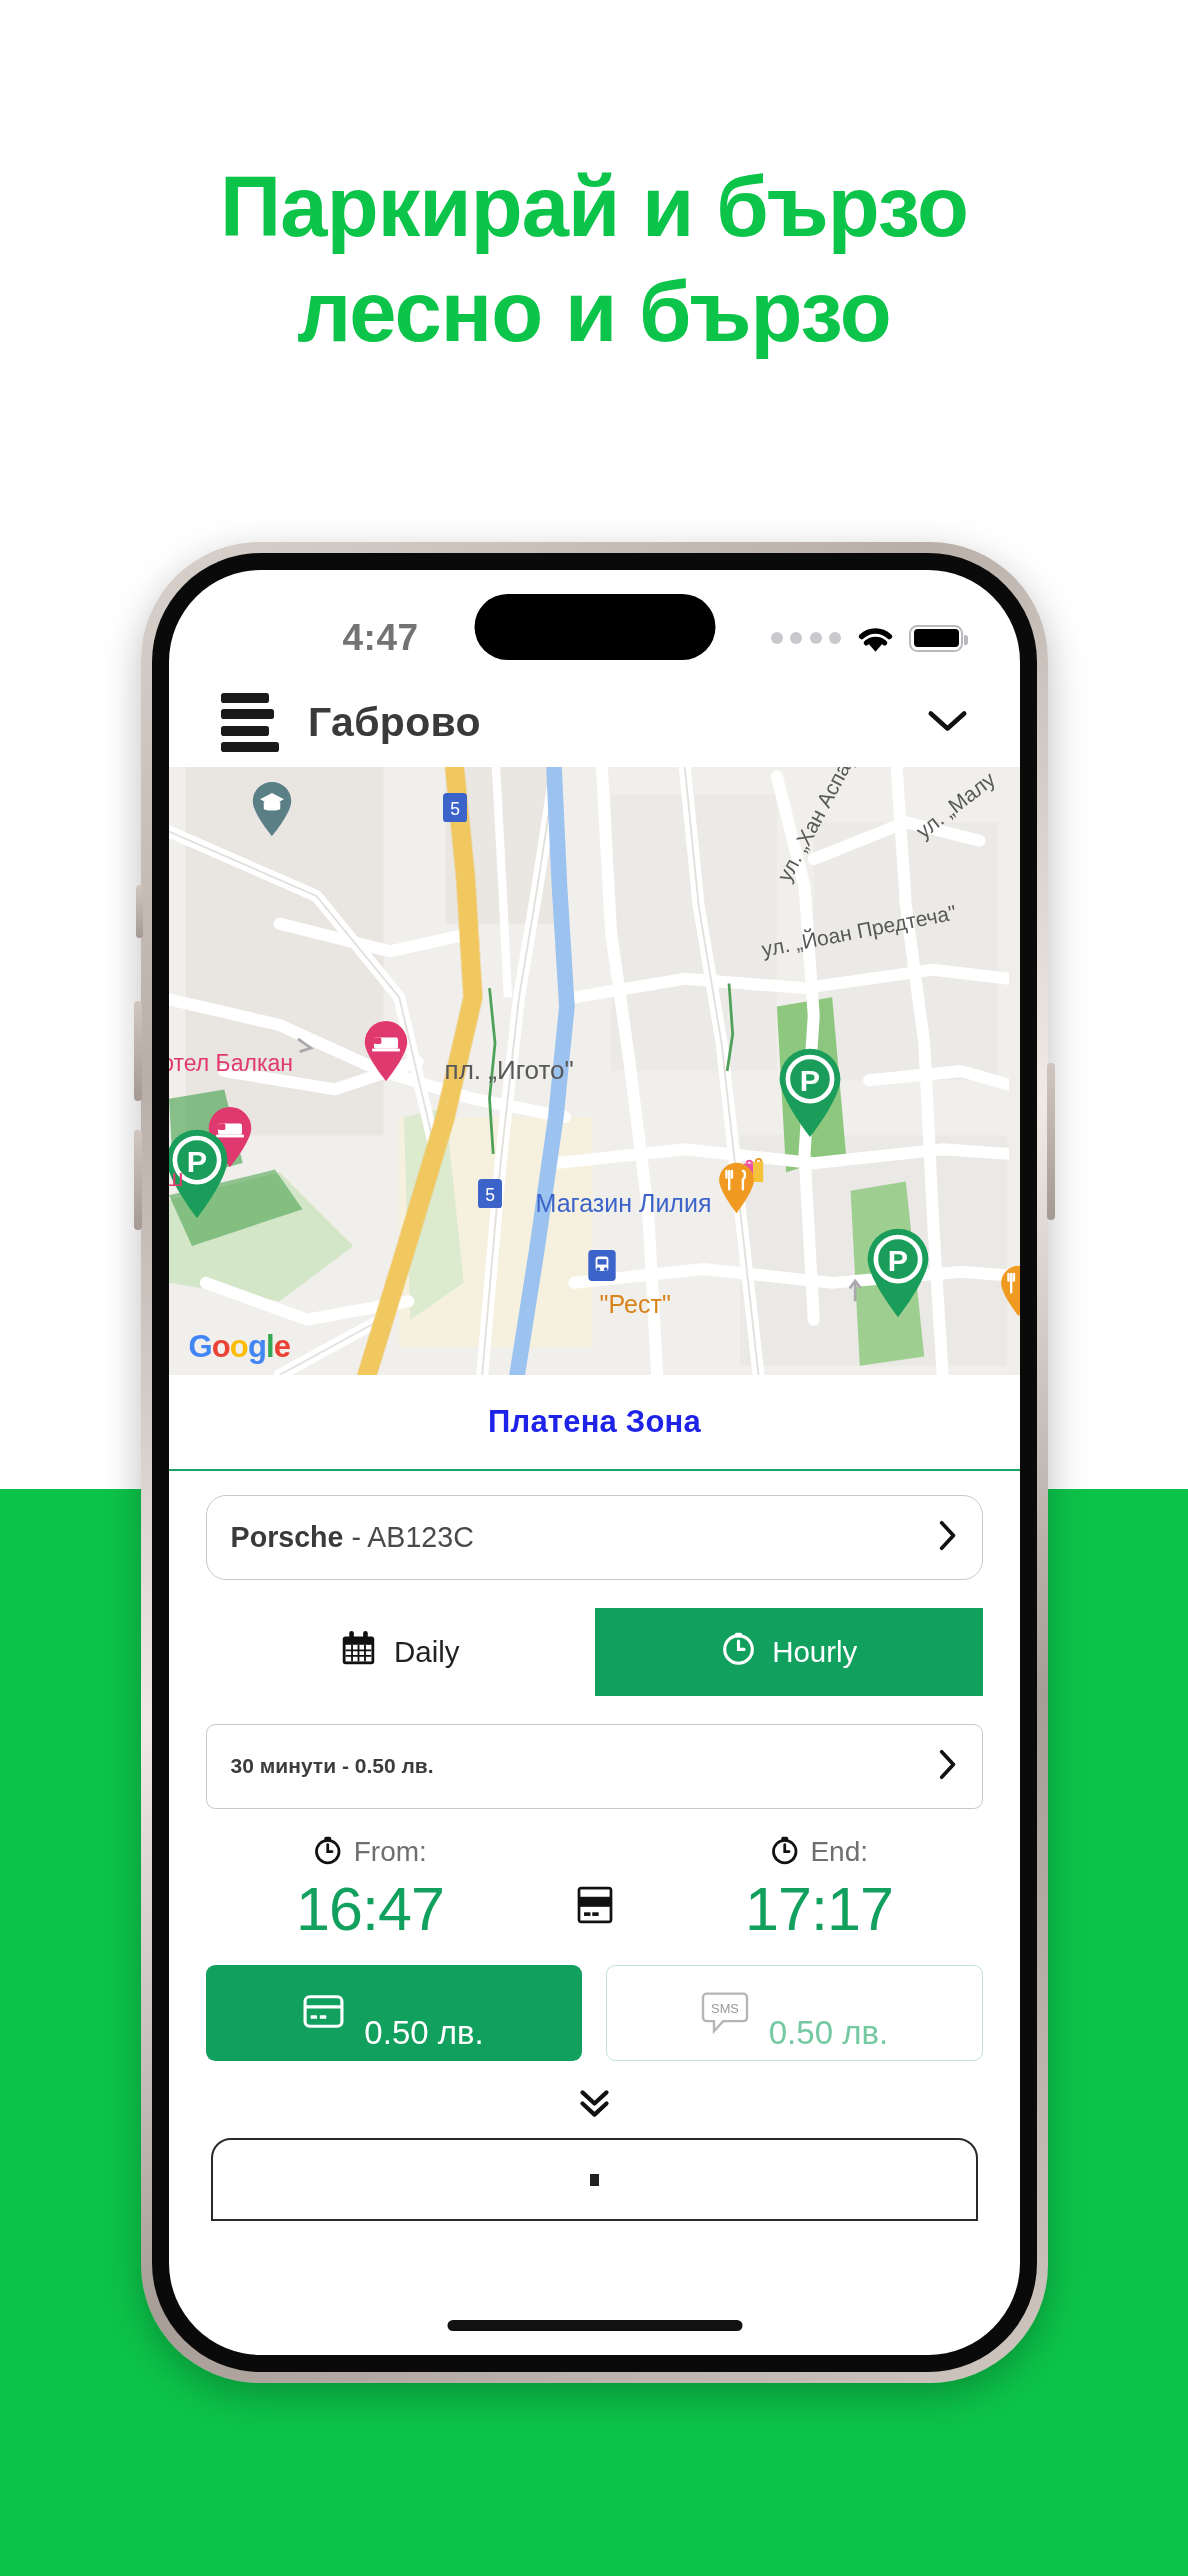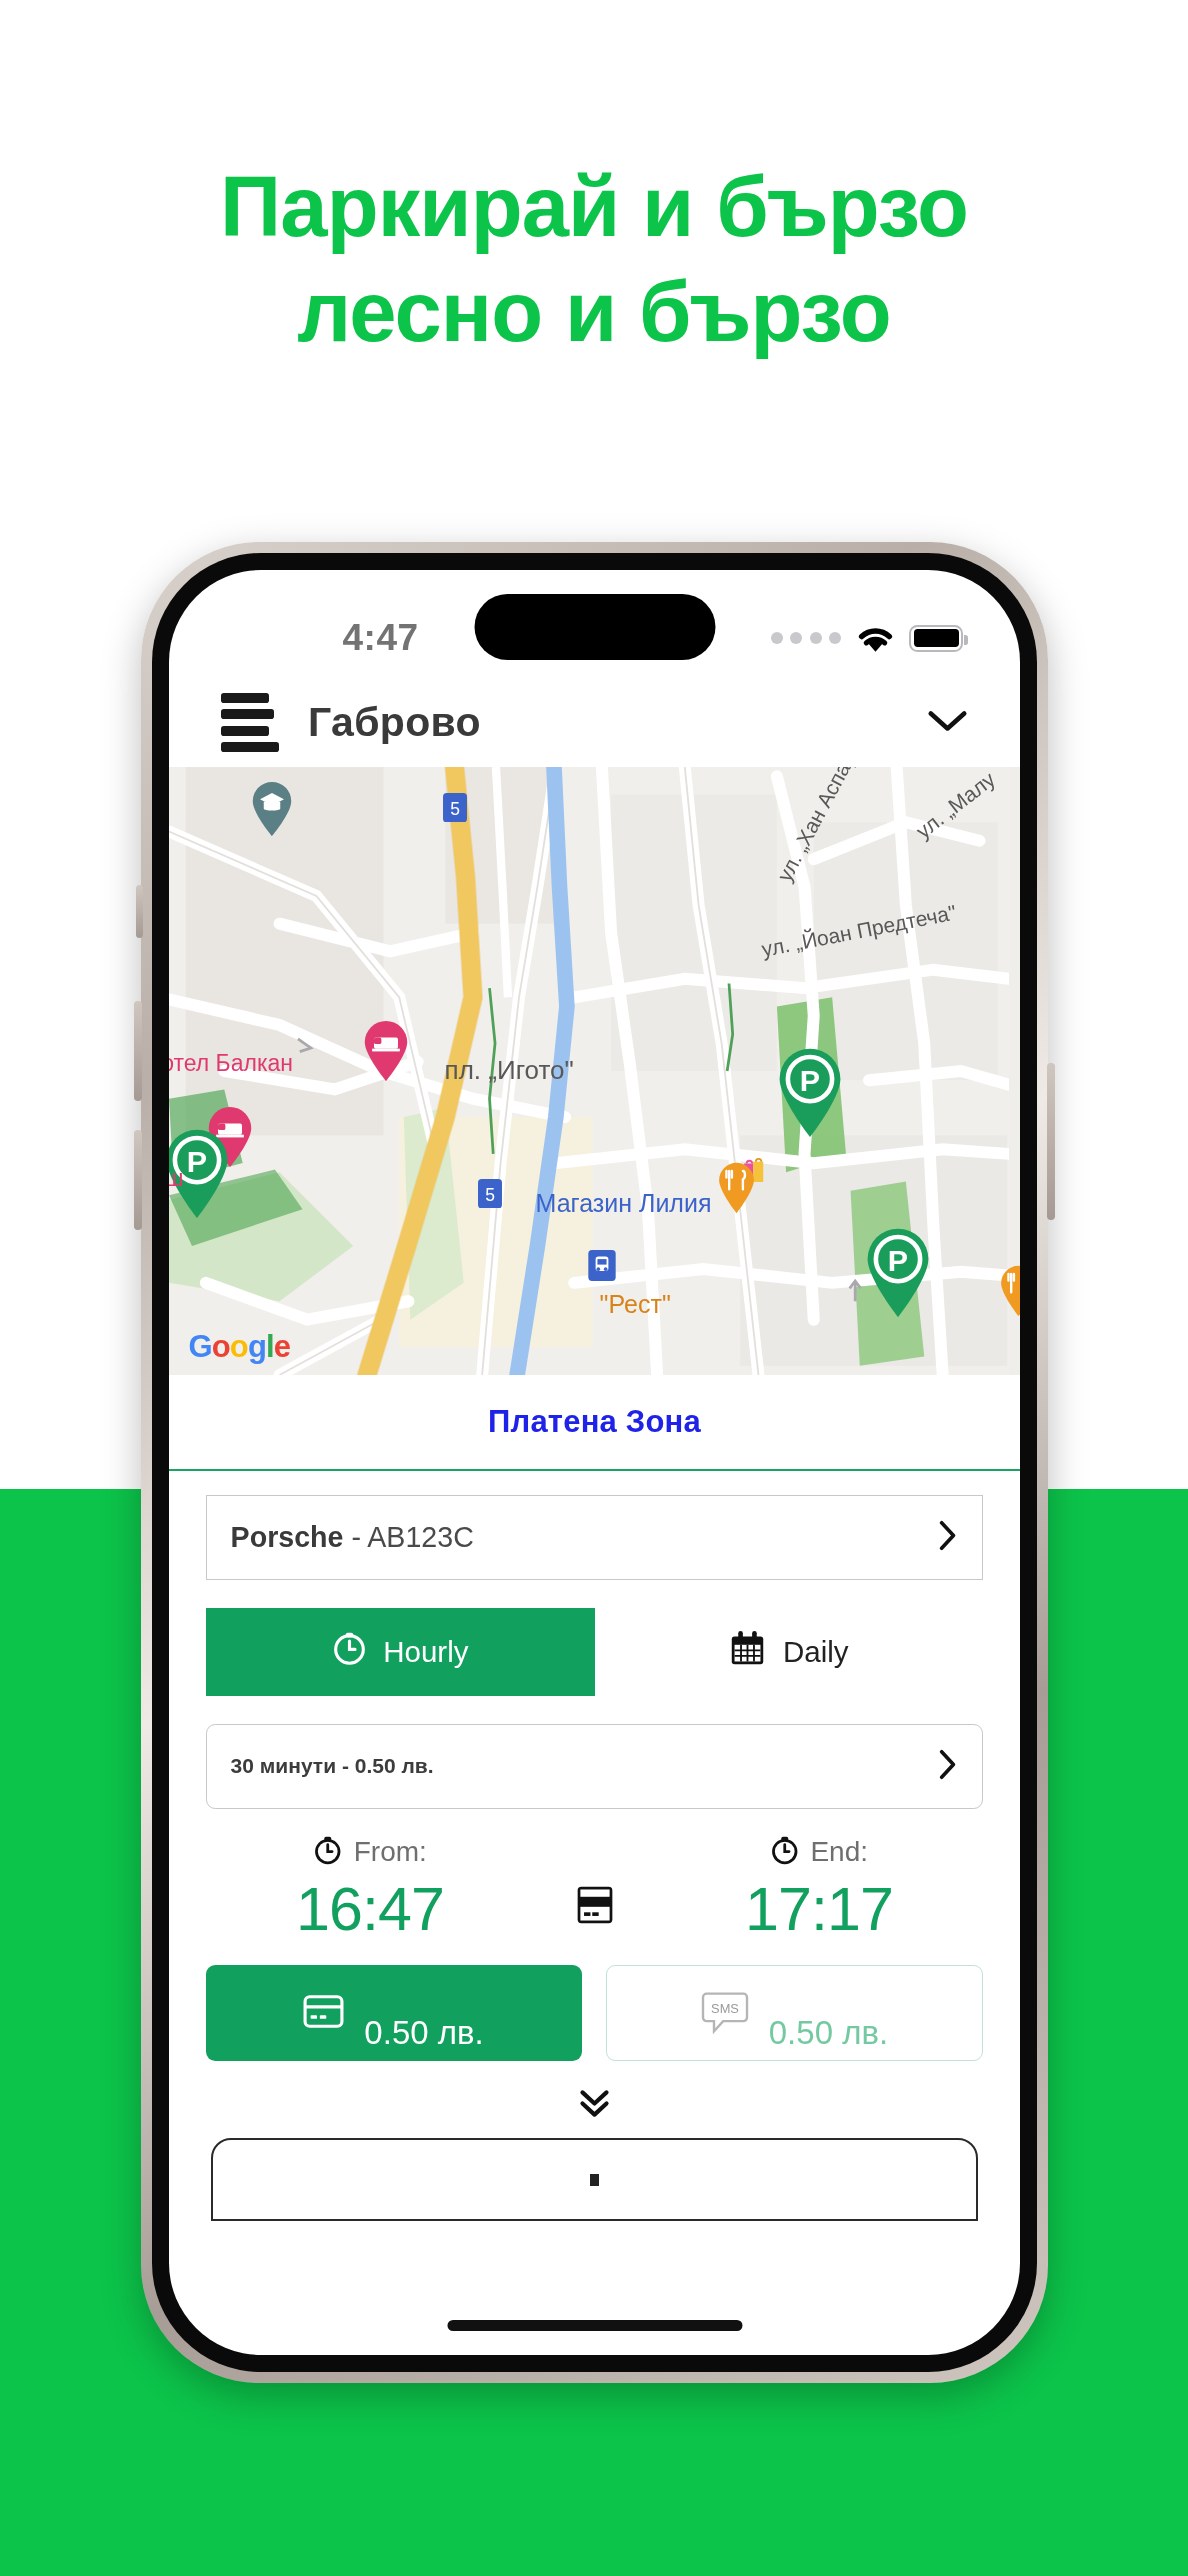--- a/index.html
+++ b/index.html
@@ -153,21 +153,21 @@
     background:#fff; border-bottom: 2.8px solid #19a463;
   }
   .zone-banner .txt {
     color:#1f23e8; font-size:31px; font-weight:700; letter-spacing:0.2px;
   }
 
   
   .form-area { padding: 24px 37px 0 37px; background:#fff; }
 
   .select-row {
-    height: 85px; border:1.8px solid #c8c8c8; border-radius: 0;
+    height: 85px; border:1.8px solid #c8c8c8; border-radius: 20px;
     display:flex; align-items:center; padding: 0 24px; background:#fff;
     margin-bottom: 28px;
   }
   .select-row .label { font-size:28.6px; color:#4a4a4a; }
   .select-row .label b { font-weight:700; color:#3a3a3a; }
   .select-row .chev { margin-left:auto; }
 
   .tabs { display:flex; margin-bottom: 28px; }
   .tab {
     flex:1; height: 88px; display:flex; align-items:center; justify-content:center;
@@ -449,45 +449,45 @@
             <b>Porsche</b><span> - </span><span>AB123C</span>
           </span>
           <span class="chev">
             <svg width="20" height="33" viewBox="0 0 22 36">
               <path d="M4 4 L17 18 L4 32" stroke="#111" stroke-width="4" fill="none" stroke-linecap="round" stroke-linejoin="round"></path>
             </svg>
           </span>
         </div>
 
         <div class="tabs">
-          <div class="tab active">
-            <span>
-              <svg width="35" height="35" viewBox="0 0 38 38">
-                <circle cx="19" cy="20" r="15" fill="none" stroke="#fff" stroke-width="3.4"></circle>
-                <path d="M19 11 v9 h6" stroke="#fff" stroke-width="3.4" fill="none" stroke-linecap="round"></path>
-                <rect x="15" y="2" width="8" height="5" rx="2" fill="#fff"></rect>
-              </svg>
-            </span>
-            <span>Hourly</span>
-          </div>
           <div class="tab inactive">
             <span>
               <svg width="37" height="37" viewBox="0 0 40 40">
                 <rect x="3" y="7" width="34" height="30" rx="3" fill="#111"></rect>
                 <rect x="6" y="16" width="28" height="18" fill="#fff"></rect>
                 <g stroke="#111" stroke-width="2">
                   <path d="M13 16 v18 M20 16 v18 M27 16 v18"></path>
                   <path d="M6 22 h28 M6 28 h28"></path>
                 </g>
                 <rect x="10" y="1" width="5" height="9" rx="2.5" fill="#111"></rect>
                 <rect x="25" y="1" width="5" height="9" rx="2.5" fill="#111"></rect>
               </svg>
             </span>
             <span>Daily</span>
           </div>
+          <div class="tab active">
+            <span>
+              <svg width="35" height="35" viewBox="0 0 38 38">
+                <circle cx="19" cy="20" r="15" fill="none" stroke="#fff" stroke-width="3.4"></circle>
+                <path d="M19 11 v9 h6" stroke="#fff" stroke-width="3.4" fill="none" stroke-linecap="round"></path>
+                <rect x="15" y="2" width="8" height="5" rx="2" fill="#fff"></rect>
+              </svg>
+            </span>
+            <span>Hourly</span>
+          </div>
         </div>
 
         <div class="duration-row">
           <span class="label">30 минути - 0.50 лв.</span>
           <span class="chev">
             <svg width="20" height="33" viewBox="0 0 22 36">
               <path d="M4 4 L17 18 L4 32" stroke="#111" stroke-width="4" fill="none" stroke-linecap="round" stroke-linejoin="round"></path>
             </svg>
           </span>
         </div>

